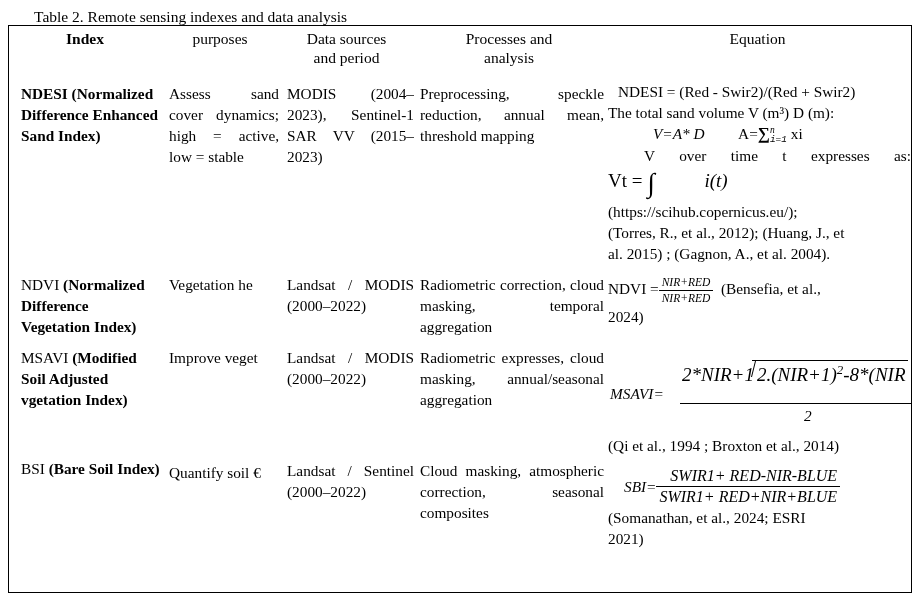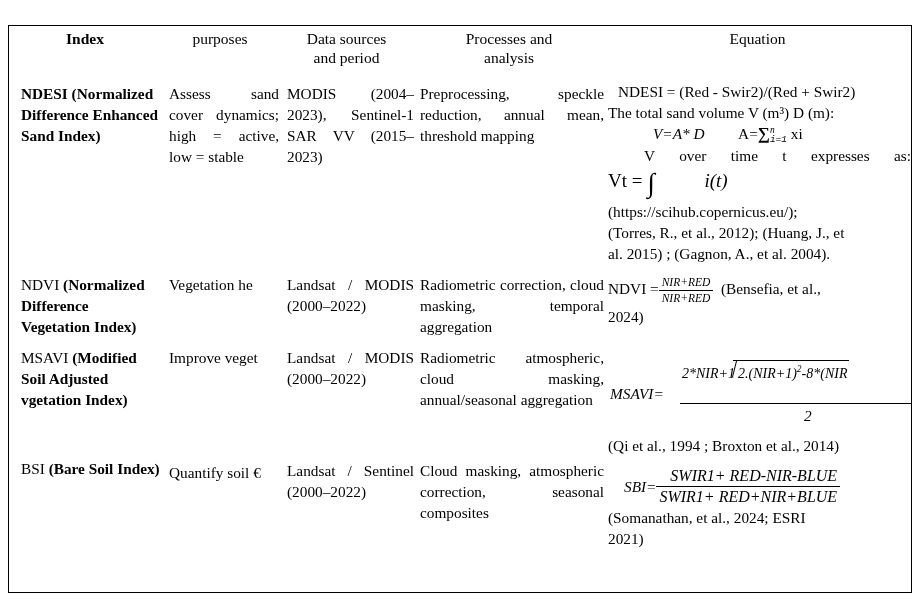--- a/index.html
+++ b/index.html
@@ -190,21 +190,21 @@
   .msavi-bar {
     position: absolute;
     left: 72px; top: 48px;
     width: 240px;
     border-top: 1.4px solid #000;
   }
   .msavi-num {
     position: absolute;
     left: 74px; top: 4px;
     font-style: italic;
-    font-size: 14px;
+    font-size: 19px;
     white-space: nowrap;
     text-align: center;
   }
   .msavi-den {
     position: absolute;
     left: 196px; top: 50px;
     font-size: 15.3px;
     font-style: italic;
   }
   .radical {
@@ -237,20 +237,21 @@
     padding-left: 16px;
     padding-top: 2px;
   }
   .sbi-lhs { font-style: italic; vertical-align: middle; }
 </style>
 </head>
 <body>
 
 <div class="page">
 
+  <div class="caption">Table 2. Remote sensing indexes and data analysis</div>
 
   <div class="rule-top"></div>
   <div class="edge-left"></div>
   <div class="edge-right"></div>
   <div class="rule-bottom"></div>
 
   <table class="t2">
     <colgroup>
       <col class="c-index">
         <col class="c-purpose">
@@ -327,21 +328,21 @@
 
       <tr>
         <td class="cell cell-index">
           <span class="nb">MSAVI</span>
           <span class="b">(Modified Soil Adjusted vgetation Index)</span>
         </td>
         <td class="cell cell-purpose">
           <span class="clip-purpose">Improve veget</span>
         </td>
         <td class="cell cell-data">Landsat / MODIS (2000–2022)</td>
-        <td class="cell cell-proc">Radiometric atmospheric, cloud masking, annual/seasonal aggregation</td>
+        <td class="cell cell-proc">Radiometric expresses, cloud masking, annual/seasonal aggregation</td>
         <td class="cell cell-eq" style="padding-top:18px !important;">
           <div class="msavi-wrap">
             <span class="msavi-lhs">MSAVI=</span>
             <span class="msavi-num">
               <span>2*NIR+1</span><span class="radical"><span>2.(NIR+1)</span><span class="sup">2</span><span>-8*(NIR</span></span>
             </span>
             <span class="msavi-bar"></span>
             <span class="msavi-den">2</span>
           </div>
           <div class="eqline" style="margin-top:-6px;">(Qi et al., 1994 ; Broxton et al., 2014)</div>

